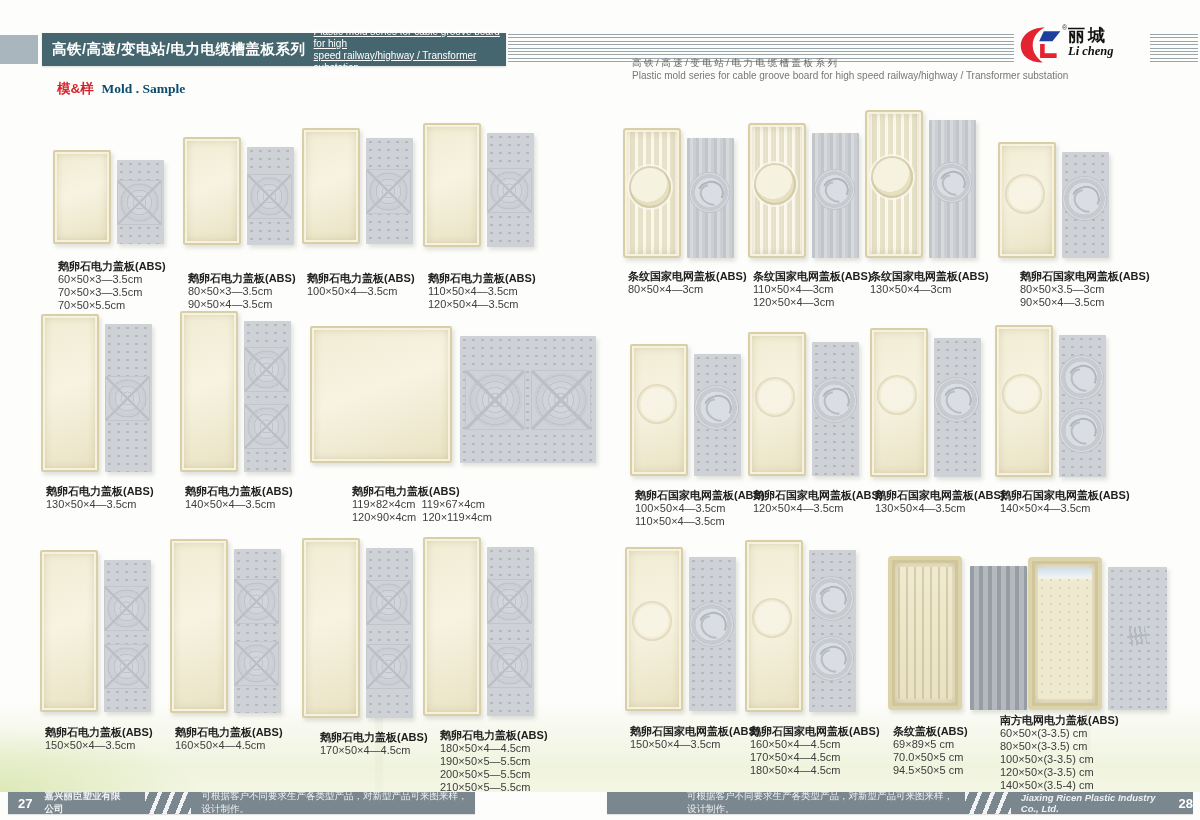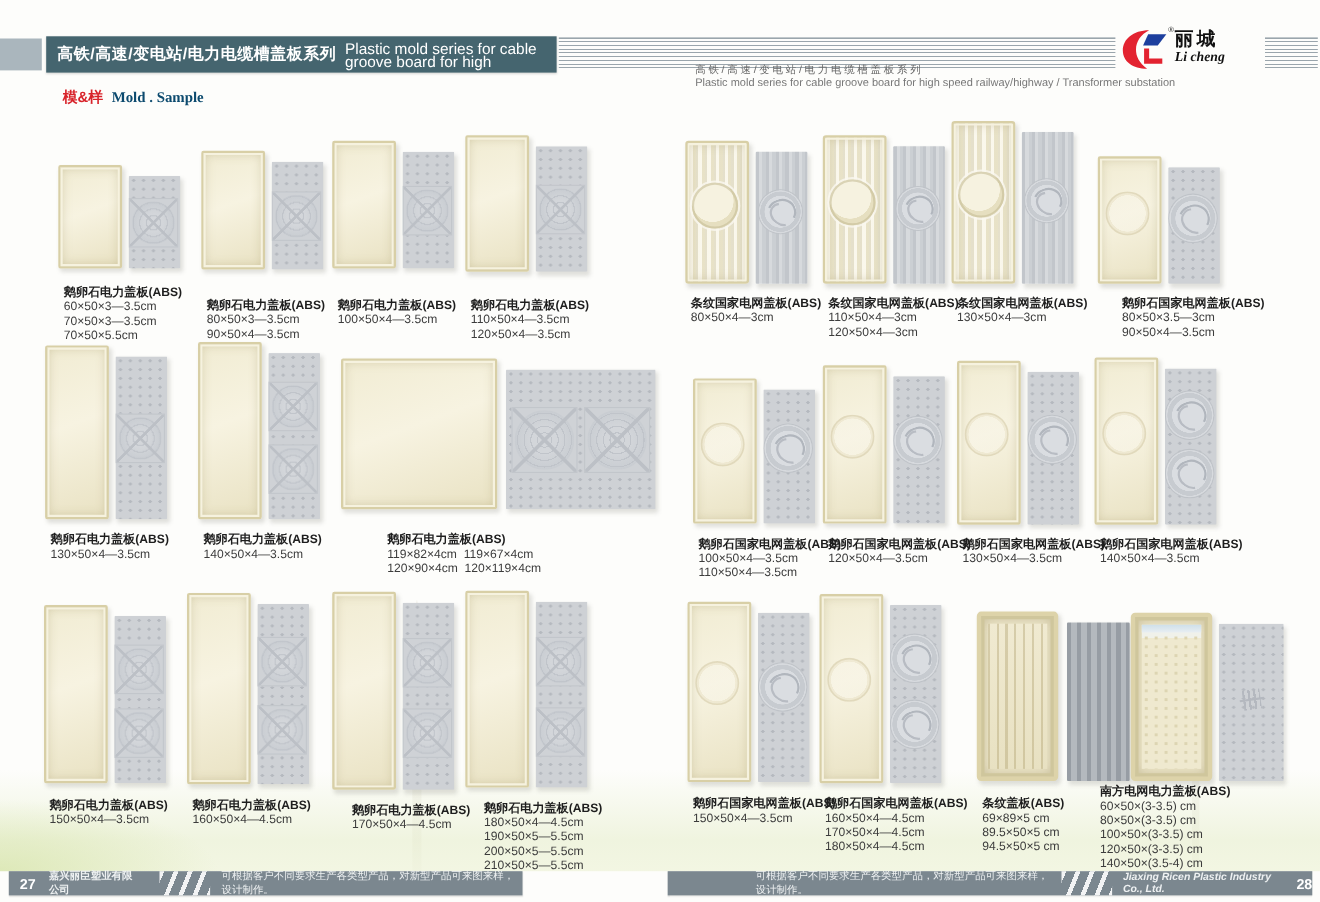--- a/index.html
+++ b/index.html
@@ -3,21 +3,21 @@
 <meta charset="utf-8">
 <style>
   html,body{margin:0;padding:0;}
   body{width:1200px;height:820px;background:#fdfdfb;font-family:"Liberation Sans","DejaVu Sans",sans-serif;overflow:hidden;}
   .canvas{position:absolute;left:0;top:0;width:1200px;height:820px;overflow:hidden;}
 
   
   .block-light{position:absolute;left:0;top:35px;width:38px;height:29px;background:#aab6bd;}
   .header-bar{position:absolute;left:42px;top:33px;width:464px;height:33px;background:#45656f;color:#fff;display:flex;align-items:center;box-shadow:0 1px 2px rgba(0,0,0,.15);}
   .hb-cn{font-size:14.5px;font-weight:bold;padding:0 8px 0 10px;letter-spacing:.5px;white-space:nowrap;}
-  .hb-en{font-size:14px;line-height:12px;}
+  .hb-en{font-size:10px;line-height:12px;text-decoration:underline;}
   .pinstripes{position:absolute;background:repeating-linear-gradient(180deg,#9aa5ac 0 1px,transparent 1px 3.4px);}
   .ps1{left:508px;top:34px;width:506px;height:29px;}
   .ps2{left:1150px;top:34px;width:48px;height:29px;}
   .section-title{position:absolute;left:57px;top:80px;font-size:13.5px;font-weight:bold;}
   .st-cn{color:#d8232a;}
   .st-en{color:#0c4a6e;font-family:"Liberation Serif","DejaVu Serif",serif;margin-left:4px;}
   .rp-subcn{position:absolute;left:632px;top:57px;font-size:9.5px;color:#666;letter-spacing:2.5px;white-space:nowrap;}
   .rp-suben{position:absolute;left:632px;top:70px;font-size:10px;color:#777;white-space:nowrap;}
 
   
@@ -102,21 +102,21 @@
 <div class="canvas">
 
   <div class="tower t1"></div>
   <div class="tower t2"></div>
   <div class="wash"></div>
   <div class="wash2"></div>
 
   <div class="block-light"></div>
   <div class="header-bar">
     <span class="hb-cn">高铁/高速/变电站/电力电缆槽盖板系列</span>
-    <span class="hb-en"><span>Plastic mold series for cable groove board for high</span><br></span>
+    <span class="hb-en"><span>Plastic mold series for cable groove board for high</span><br><span>speed railway/highway / Transformer substation</span></span>
   </div>
   <div class="pinstripes ps1"></div>
   <div class="pinstripes ps2"></div>
   <div class="section-title">
     <span class="st-cn">模&amp;样</span>
     <span class="st-en">Mold . Sample</span>
   </div>
 
   <div class="rp-subcn">高铁/高速/变电站/电力电缆槽盖板系列</div>
   <div class="rp-suben">Plastic mold series for cable groove board for high speed railway/highway / Transformer substation</div>
@@ -306,21 +306,21 @@
         <div class="sample pebble" style="width: 47px; height: 162px;">
           <div class="emblem" style="width: 43px; height: 43px; left: 1px; top: 27px;"></div>
           <div class="emblem" style="width: 43px; height: 43px; left: 1px; top: 87px;"></div>
         </div>
       </div>
       <div class="label" style="left: 750px; top: 725px;"><div class="pname">鹅卵石国家电网盖板(ABS)</div><div class="psize">160×50×4—4.5cm</div><div class="psize">170×50×4—4.5cm</div><div class="psize">180×50×4—4.5cm</div></div>
       <div class="pair" style="left: 888px; top: 564px; height: 146px; gap: 8px;">
         <div class="mold tray" style="width: 66px; height: 146px;"></div>
         <div class="sample darkstripe" style="width: 57px; height: 144px;"></div>
       </div>
-      <div class="label" style="left: 893px; top: 725px;"><div class="pname">条纹盖板(ABS)</div><div class="psize">69×89×5 cm</div><div class="psize">89.5×50×5 cm</div><div class="psize">94.5×50×5 cm</div></div>
+      <div class="label" style="left: 893px; top: 725px;"><div class="pname">条纹盖板(ABS)</div><div class="psize">69×89×5 cm</div><div class="psize">70.0×50×5 cm</div><div class="psize">94.5×50×5 cm</div></div>
       <div class="pair" style="left: 1028px; top: 565px; height: 145px; gap: 6px;">
         <div class="mold traypebble" style="width: 66px; height: 145px;"></div>
         <div class="sample pebble" style="width: 59px; height: 143px;">
           <div class="csg" style="width: 16px; height: 18px; left: 22px; top: 60px;"></div>
         </div>
       </div>
       <div class="label" style="left: 1000px; top: 714px;"><div class="pname">南方电网电力盖板(ABS)</div><div class="psize">60×50×(3-3.5) cm</div><div class="psize">80×50×(3-3.5) cm</div><div class="psize">100×50×(3-3.5) cm</div><div class="psize">120×50×(3-3.5) cm</div><div class="psize">140×50×(3.5-4) cm</div></div>
     </div>
 
   <div class="footer-bar fl">

